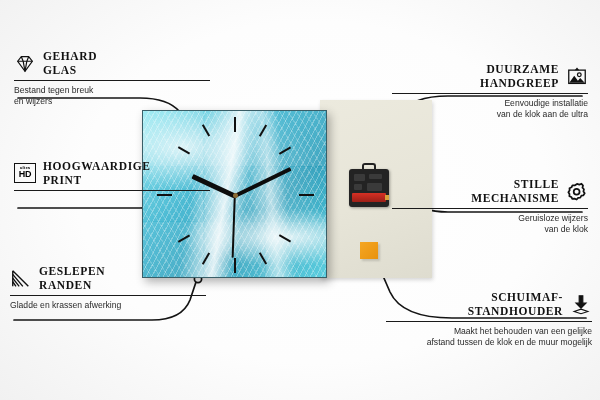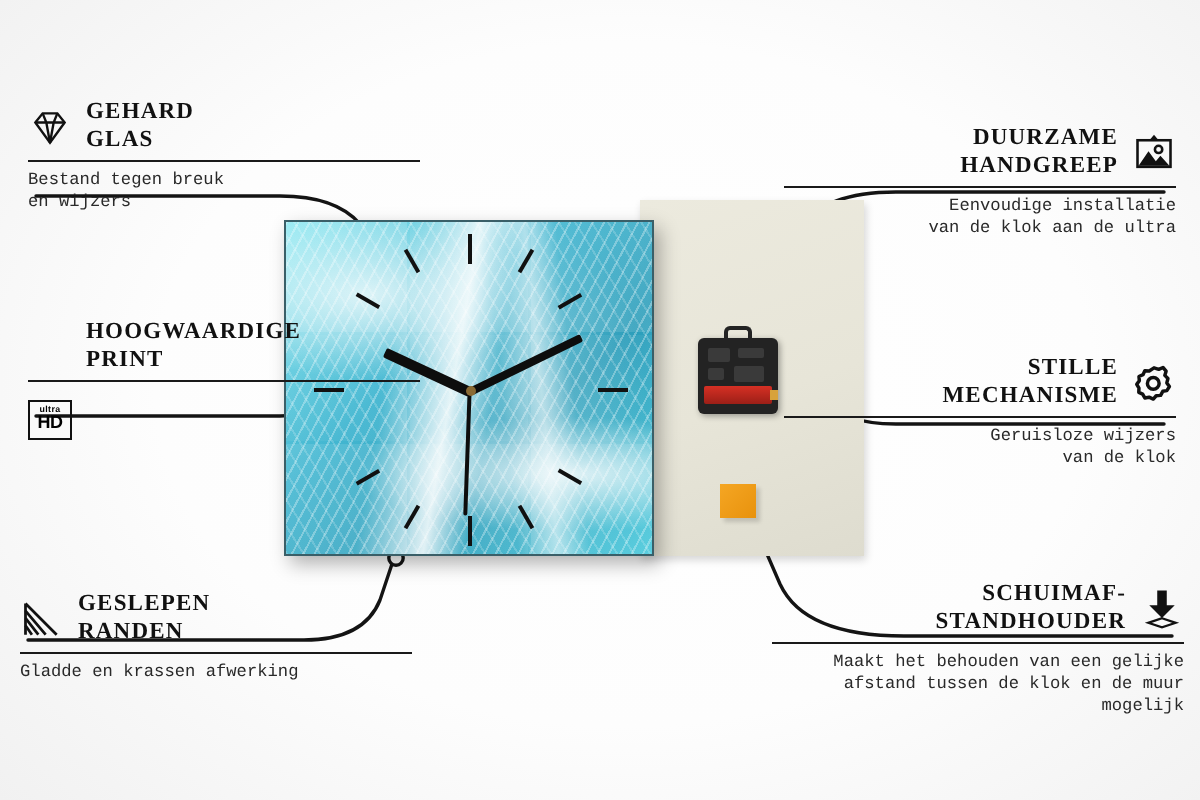--- a/index.html
+++ b/index.html
@@ -107,43 +107,42 @@
     font-family: "Liberation Serif", serif;
     font-weight: bold;
     font-size: 11.5px;
     letter-spacing: .6px;
     line-height: 13.5px;
     color: #111;
     text-transform: uppercase;
   }
   .rule { height: 1.4px; background: #1a1a1a; margin: 3px 0 4px; }
   .f-desc {
-    font-family: Liberation Mono, monospace;
+    font-family: Liberation Sans, sans-serif;
     font-size: 8.6px;
     line-height: 11px;
     color: #2a2a2a;
   }
   .ico { width: 22px; height: 22px; flex: 0 0 22px; }
   .ico svg { display: block; width: 22px; height: 22px; }
 
   
   #f-glas   { left: 14px;  top: 50px; }
   #f-print  { left: 14px;  top: 160px; }
-  #f-randen { left: 10px;  top: 296px; }
+  #f-randen { left: 10px;  top: 265px; }
   #f-greep  { left: 392px; top: 50px; }
   #f-mech   { left: 392px; top: 165px; }
   #f-foam   { left: 386px; top: 278px; }
 
   .hd-box {
     width: 22px; height: 20px;
     border: 1.6px solid #111;
     display: flex; flex-direction: column;
     align-items: center; justify-content: center;
     line-height: 1;
-    margin-top: 37px;
   }
   .hd-small { font-size: 4.4px; font-weight: bold; letter-spacing: .2px; font-family: "Liberation Sans", sans-serif; }
   .hd-big { font-size: 9px; font-weight: bold; font-family: "Liberation Sans", sans-serif; letter-spacing: -.2px; }
 </style>
 </head>
 <body>
 
 <div id="stage">
 
   <svg id="wires" viewBox="0 0 600 400">

